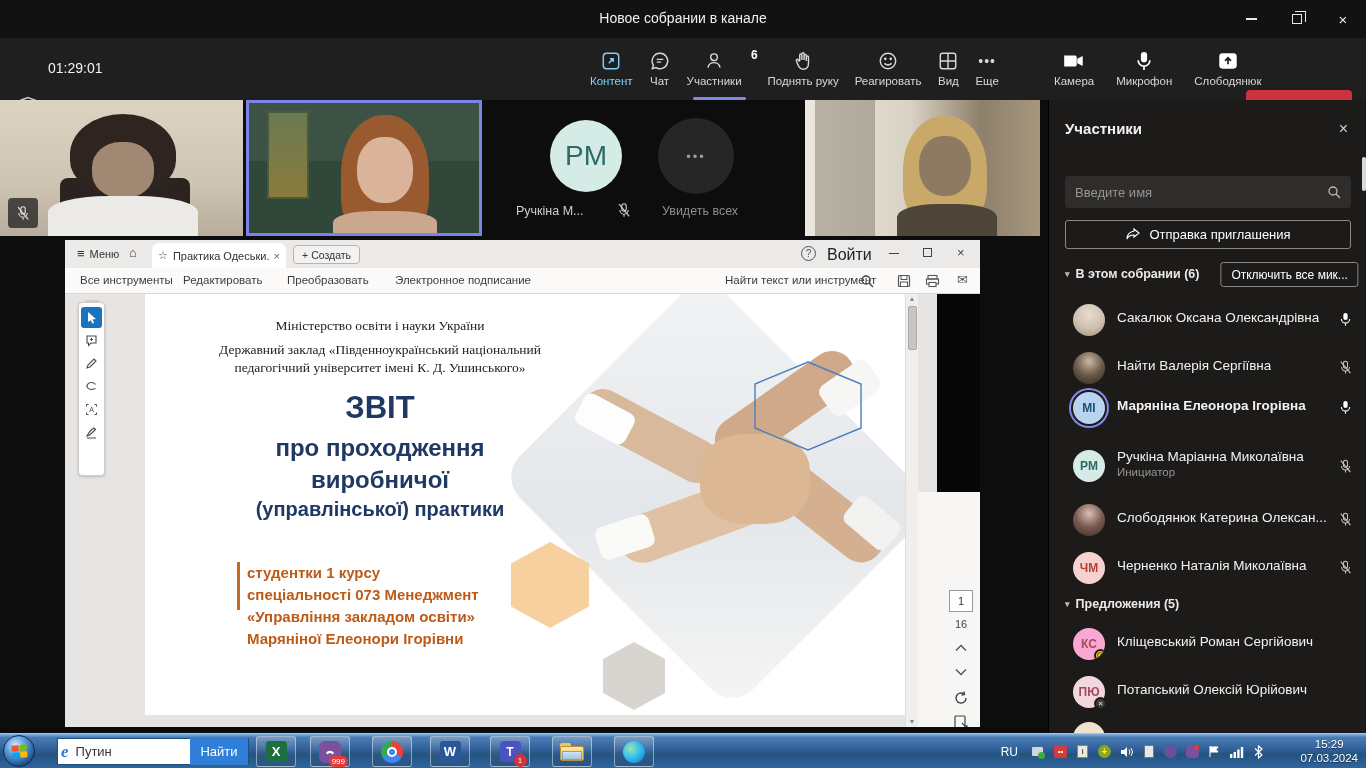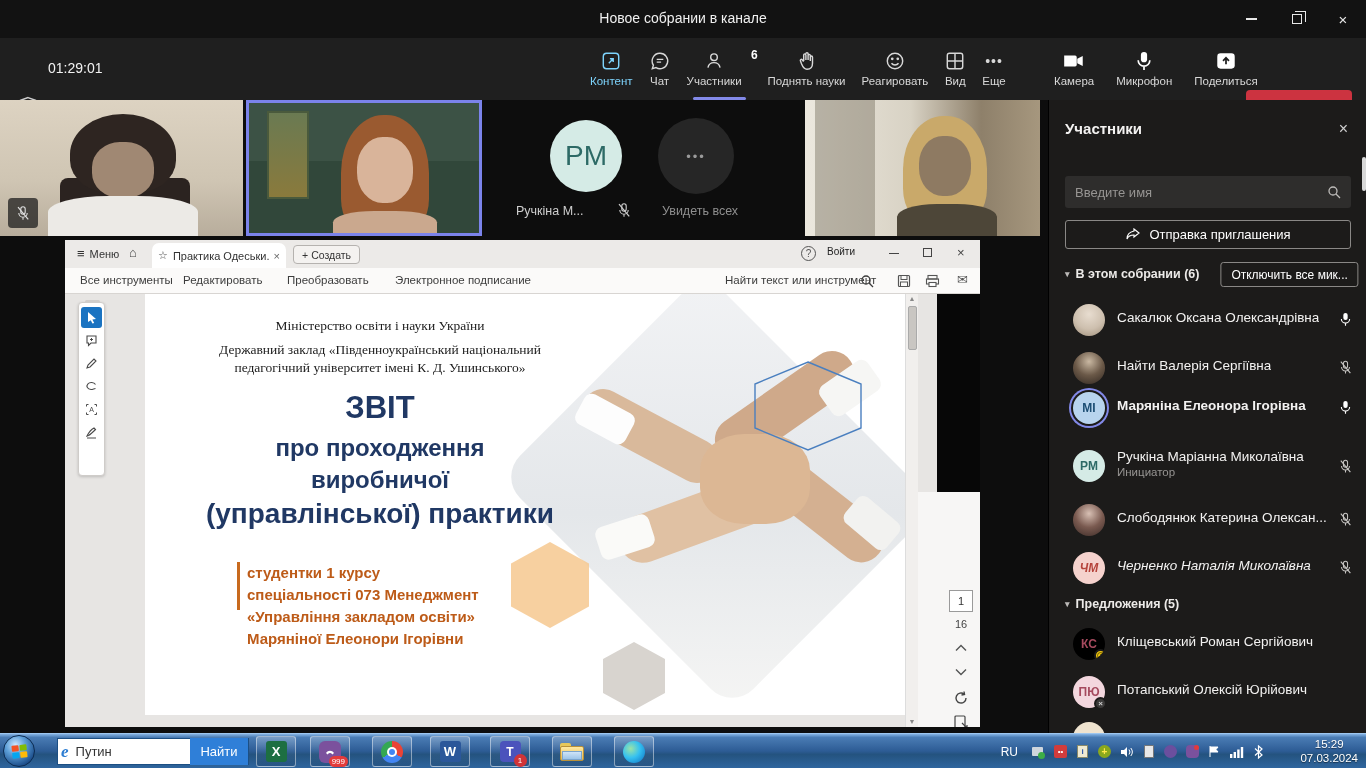--- a/index.html
+++ b/index.html
@@ -183,21 +183,21 @@
             <circle cx="10" cy="6.5" r="3"></circle>
             <path d="M4.5 16c.6-3 2.6-4.5 5.5-4.5s4.9 1.5 5.5 4.5"></path>
           </svg>
         <span class="badge6">6</span>
         <span class="lbl">Участники</span>
       </div>
       <div class="tool-item">
         <svg width="22" height="22" viewBox="0 0 20 20">
             <path d="M7 10V4.5a1 1 0 0 1 2 0V9m0-5.5a1 1 0 0 1 2 0V9m0-4a1 1 0 0 1 2 0v5m0-3.5a1 1 0 0 1 2 0V12c0 3.5-2 5.5-5 5.5S6 15 5 12.5L4 9.8c-.4-1 .8-1.8 1.6-1L7 10.5"></path>
           </svg>
-        <span class="lbl">Поднять науки</span>
+        <span class="lbl">Поднять руку</span>
       </div>
       <div class="tool-item">
         <svg width="22" height="22" viewBox="0 0 20 20">
             <circle cx="10" cy="10" r="7"></circle>
             <circle cx="7.5" cy="8" r="0.6" fill="currentColor"></circle>
             <circle cx="12.5" cy="8" r="0.6" fill="currentColor"></circle>
             <path d="M6.8 12a4 4 0 0 0 6.4 0"></path>
           </svg>
         <span class="lbl">Реагировать</span>
       </div>
@@ -226,21 +226,21 @@
             <rect x="5.6" y="1.5" width="4.8" height="8" rx="2.4" fill="#fff" stroke="none"></rect>
             <path d="M3.5 8a4.5 4.5 0 0 0 9 0M8 12.5v3" stroke="#fff" fill="none" stroke-width="1.3"></path>
           </svg>
         <span class="lbl">Микрофон</span>
       </div>
       <div class="tool-item">
         <svg width="24" height="22" viewBox="0 0 22 20">
             <rect x="3" y="3" width="16" height="14" rx="3" fill="#fff" stroke="none"></rect>
             <path d="M11 13V7.5M8.3 9.8L11 7l2.7 2.8" stroke="#1f1f1f" fill="none" stroke-width="1.6"></path>
           </svg>
-        <span class="lbl">Поделиться</span>
+        <span class="lbl">Слободянюк</span>
       </div>
     </div>
 
     <div class="leave-btn">
       <svg width="20" height="12" viewBox="0 0 20 12">
           <path d="M2 9C6.5 3 13.5 3 18 9l-2.6 2c-3.2-4-7.6-4-10.8 0z" fill="#fff"></path>
         </svg>
       <span>Выйти</span>
     </div>
   </div>
@@ -304,21 +304,21 @@
           <span style="flex:1; overflow:hidden; white-space:nowrap;">Практика  Одеськи...</span>
           <span style="color:#666;">×</span>
         </div>
         <div class="newtab">
           <span>+</span>
           <span>Создать</span>
         </div>
         <div class="abs" style="left:736px; top:6px; width:15px; height:15px; border:1px solid #555; border-radius:50%; font-size:10px; color:#555; display:flex; align-items:center; justify-content:center;">
             <span>?</span>
           </div>
-        <div class="abs" style="left:762px; top:6px; font-size:10px; color:#222;">Войти</div>
+        <div class="abs" style="left:762px; top:6px; font-size:16px; color:#222;">Войти</div>
         <div class="abs" style="left:824px; top:13px; width:10px; height:1.4px; background:#444;"></div>
         <div class="abs" style="left:858px; top:8px; width:9px; height:9px; border:1.2px solid #444;"></div>
         <div class="abs" style="left:892px; top:5px; font-size:13px; color:#444;">×</div>
       </div>
 
       <div class="pdftoolbar">
         <span class="titem" style="left:15px;">Все инструменты</span>
         <span class="titem" style="left:118px;">Редактировать</span>
         <span class="titem" style="left:222px;">Преобразовать</span>
         <span class="titem" style="left:330px;">Электронное подписание</span>
@@ -359,21 +359,21 @@
           <div class="abs" style="left:700px; top:212px; width:54px; height:34px; background:#f2f2f0; border-radius:8px; transform:rotate(40deg);"></div>
           <svg class="abs" style="left:608px; top:66px;" width="110" height="92" viewBox="0 0 110 92">
               <polygon points="55,2 108,24 108,68 55,90 2,68 2,24" fill="none" stroke="#4a7fbf" stroke-width="1.4"></polygon>
             </svg>
           <div class="hexagon" style="left:366px; top:248px; width:78px; height:86px; background:#f6c88f; opacity:.85;"></div>
           <div class="hexagon" style="left:458px; top:348px; width:62px; height:68px; background:#d8d4cf;"></div>
 
           <div class="doc-title" style="position:absolute; left:0; top:96px; width:470px; font-size:31px;">ЗВІТ</div>
           <div class="doc-title" style="position:absolute; left:0; top:140px; width:470px; font-size:24px;">про проходження</div>
           <div class="doc-title" style="position:absolute; left:0; top:172px; width:470px; font-size:24px;">виробничої</div>
-          <div class="doc-title" style="position:absolute; left:0; top:204px; width:470px; font-size:28px;">(управлінської) практики</div>
+          <div class="doc-title" style="position:absolute; left:0; top:204px; width:470px; font-size:20px;">(управлінської) практики</div>
 
           <div class="abs" style="left:92px; top:268px; width:3px; height:48px; background:#c86a1e;"></div>
           <div class="doc-detail" style="position:absolute; left:102px; top:268px;">студентки 1 курсу</div>
           <div class="doc-detail" style="position:absolute; left:102px; top:290px;">спеціальності 073  Менеджмент</div>
           <div class="doc-detail" style="position:absolute; left:102px; top:312px;">«Управління закладом освіти»</div>
           <div class="doc-detail" style="position:absolute; left:102px; top:334px;">Маряніної Елеонори Ігорівни</div>
         </div>
 
         <div class="toolrail">
           <div class="abs" style="left:6px; top:-3px; width:15px; height:3px; background:#d0cdca; border-radius:2px;"></div>
@@ -513,39 +513,39 @@
     </div>
     <div class="prow" style="top:396px;">
       <div class="pavatar" style="background:radial-gradient(circle at 50% 30%,#d8c0b4 0%,#7a5a50 50%,#3a2a26 100%);"></div>
       <div class="pname">Слободянюк Катерина Олексан...</div>
       <svg class="pmic" width="15" height="17" viewBox="0 0 16 17">
           <rect x="5.8" y="1.8" width="4.4" height="7.4" rx="2.2" fill="none" stroke="#c8c6c4" stroke-width="1.1"></rect>
           <path d="M3.8 8a4.2 4.2 0 0 0 8.4 0M8 12.2v2.6" fill="none" stroke="#c8c6c4" stroke-width="1.1"></path>
           <line x1="3" y1="2.2" x2="13.2" y2="14.4" stroke="#c8c6c4" stroke-width="1.2"></line>
         </svg>
     </div>
-    <div class="prow" style="top:444px;font-style:italic;">
+    <div class="prow" style="top:444px;">
       <div class="pavatar" style="background:#f5d2cd; color:#b5423a;">
           <span>ЧМ</span>
         </div>
       <div class="pname">Черненко Наталія Миколаївна</div>
       <svg class="pmic" width="15" height="17" viewBox="0 0 16 17">
           <rect x="5.8" y="1.8" width="4.4" height="7.4" rx="2.2" fill="none" stroke="#c8c6c4" stroke-width="1.1"></rect>
           <path d="M3.8 8a4.2 4.2 0 0 0 8.4 0M8 12.2v2.6" fill="none" stroke="#c8c6c4" stroke-width="1.1"></path>
           <line x1="3" y1="2.2" x2="13.2" y2="14.4" stroke="#c8c6c4" stroke-width="1.2"></line>
         </svg>
     </div>
 
     <div class="sectionrow" style="top:497px;">
       <span style="font-size:9px; color:#bdbbb9;">▾</span>
       <span>Предложения (5)</span>
     </div>
 
     <div class="prow" style="top:520px;">
-      <div class="pavatar" style="background:#000000; color:#a54a5e;">
+      <div class="pavatar" style="background:#f9a8d4; color:#a54a5e;">
         <span>КС</span>
         <div class="minibadge" style="background:#f2c811;">
             <svg width="7" height="7" viewBox="0 0 8 8">
               <circle cx="4" cy="4" r="3.4" fill="none" stroke="#5a4a00" stroke-width="1"></circle>
               <path d="M4 2.2V4l1.3.8" fill="none" stroke="#5a4a00" stroke-width="0.9"></path>
             </svg>
           </div>
       </div>
       <div class="pname">Кліщевський Роман Сергійович</div>
     </div>

